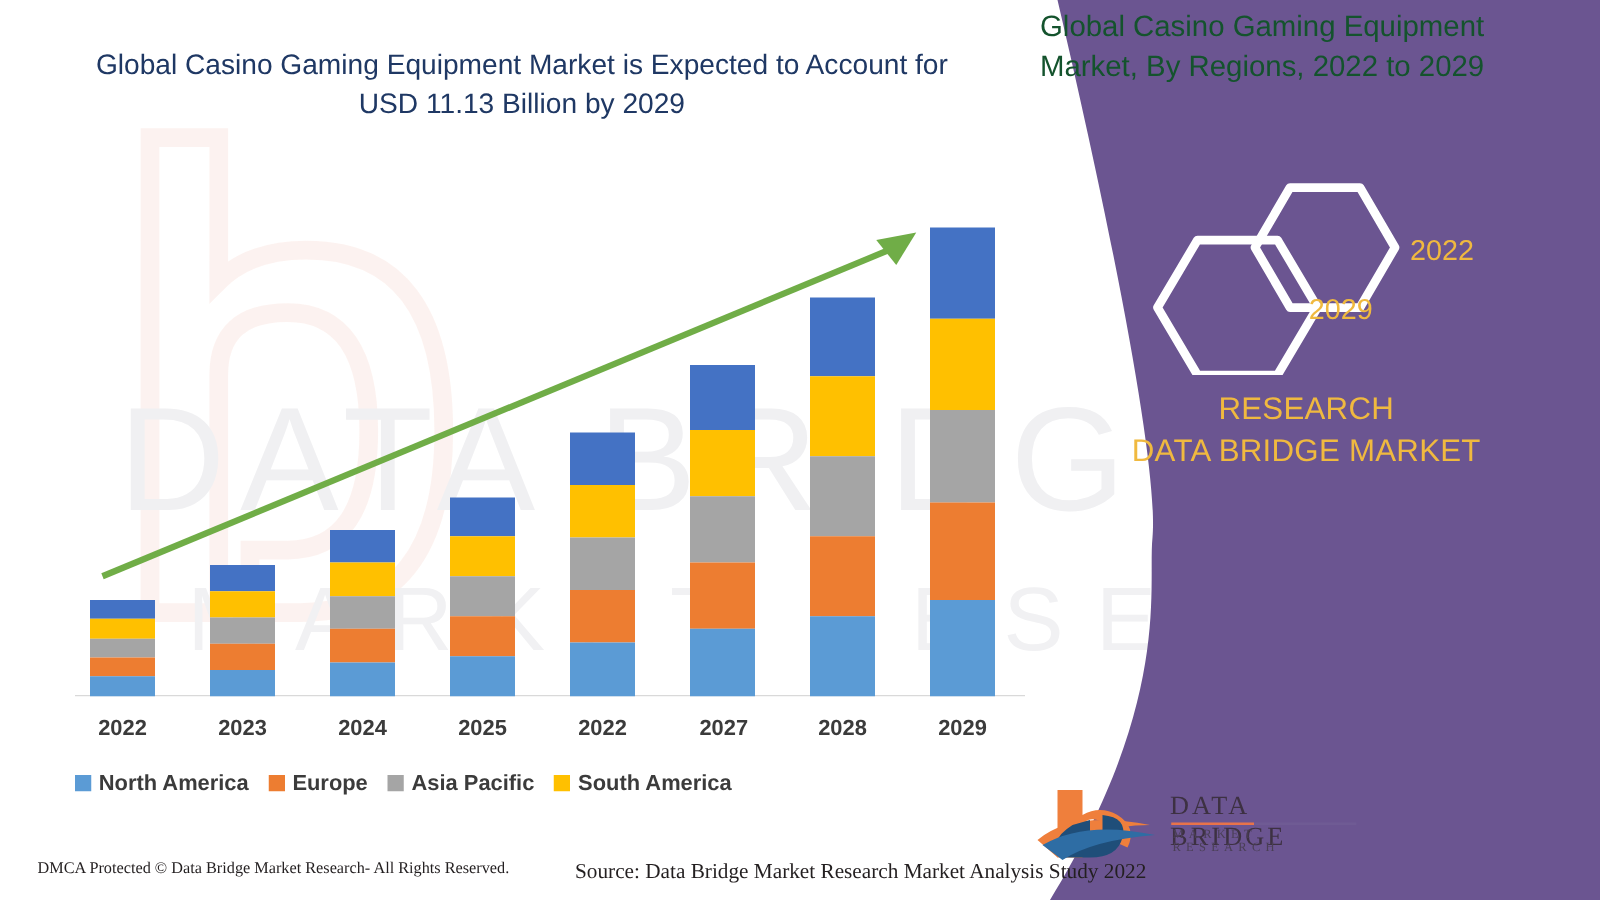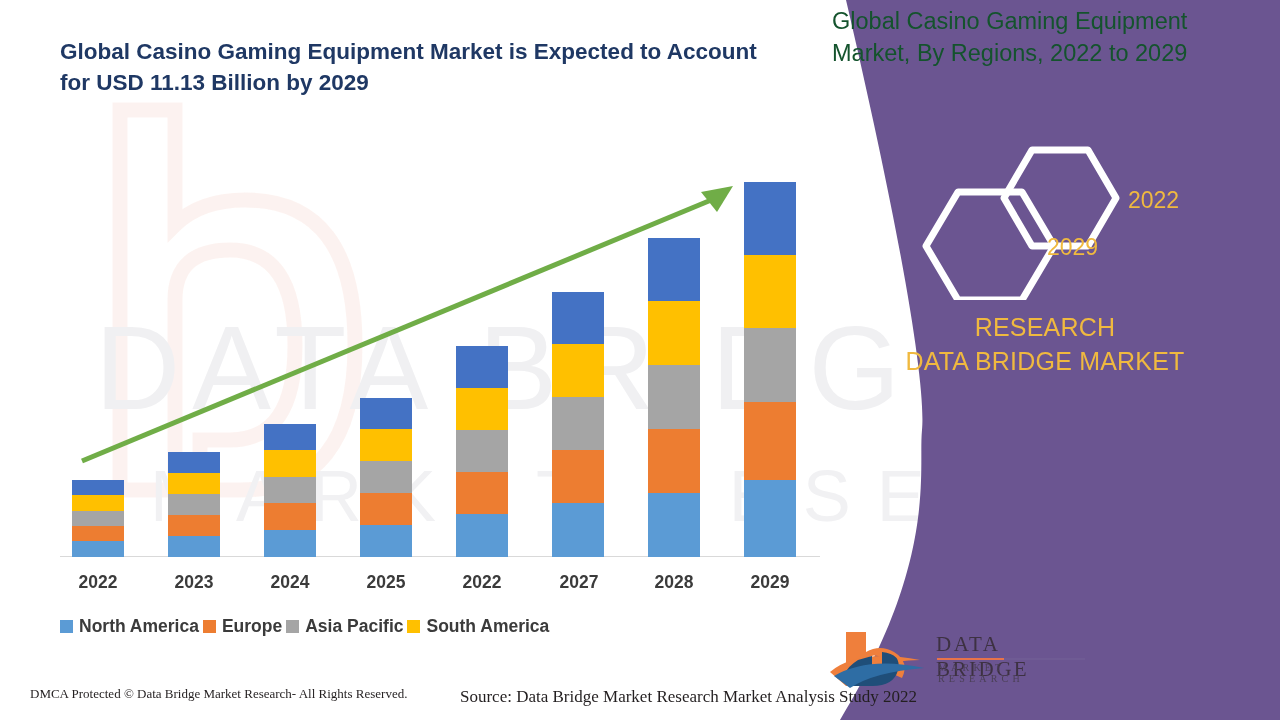--- a/index.html
+++ b/index.html
@@ -130,24 +130,24 @@
     letter-spacing: 4.2px;
     color: #4a3f55;
   }
 
   
   .chart-title {
     position: absolute;
     left: 60px;
     top: 36px;
     width: 715px;
+    text-align: center;
     color: #1f3864;
     font-size: 22.5px;
     line-height: 31px;
-    font-weight: bold;
   }
   .plot {
     position: absolute;
     left: 0;
     top: 0;
     width: 860px;
     height: 600px;
   }
   .axis-line {
     position: absolute;
@@ -179,21 +179,21 @@
     color: #3b3b3b;
   }
 
   
   .legend {
     position: absolute;
     left: 60px;
     top: 616px;
     display: flex;
     align-items: center;
-    gap: 4px;
+    gap: 16px;
   }
   .legend-item {
     display: flex;
     align-items: center;
     gap: 6px;
   }
   .swatch {
     width: 13px;
     height: 13px;
     flex: 0 0 auto;

